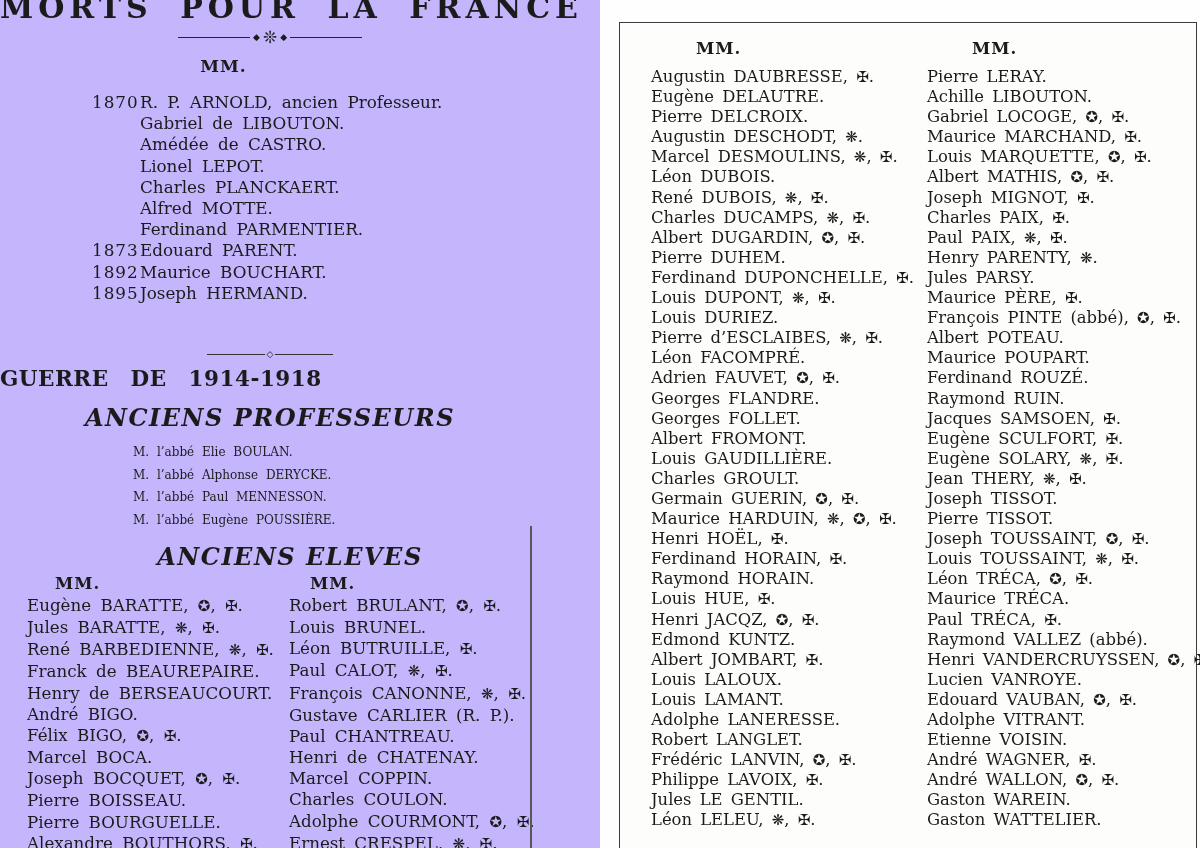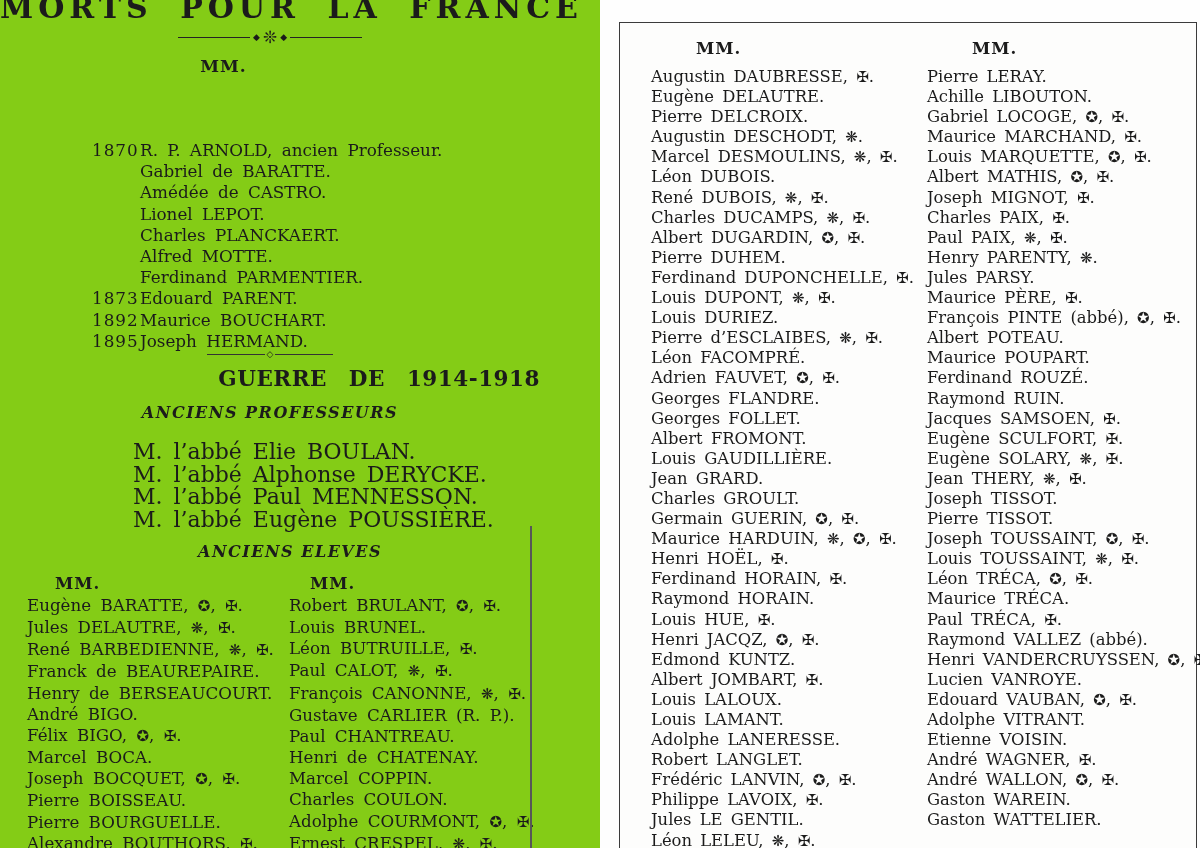--- a/index.html
+++ b/index.html
@@ -3,47 +3,47 @@
 <meta charset="utf-8">
 <style>
   html,body{margin:0;padding:0;}
   body{
     width:1200px;height:848px;overflow:hidden;position:relative;
     background:#fefefe;color:#1b1b1b;
     font-family:"DejaVu Serif", serif;
     -webkit-font-smoothing:antialiased;
   }
   .page{position:absolute;}
-  .page-left{left:0;top:0;width:600px;height:848px;background:#84cc16;}
+  .page-left{left:0;top:0;width:600px;height:848px;background:#c4b5fd;}
   .page-right{
     left:619px;top:22px;width:578px;height:826px;box-sizing:border-box;
     background:#fdfdfc;border:1.5px solid #3b3b3b;border-bottom:none;
   }
   .title{
     position:absolute;top:-10px;left:0;width:540px;margin:0;text-align:center;
     font-size:30px;font-weight:bold;letter-spacing:5px;word-spacing:12px;white-space:nowrap;
   }
   .ornament{position:absolute;top:29px;left:0;width:540px;display:flex;align-items:center;justify-content:center;gap:3px;}
   .ornament .rule{width:72px;height:1.4px;background:#242424;}
   .dia{font-size:9px;line-height:1;font-family:"DejaVu Sans",sans-serif;}
   .flake{font-size:17px;line-height:1;font-family:"DejaVu Sans",sans-serif;}
   .mm{font-weight:bold;font-size:16.5px;letter-spacing:1px;}
   .mm-top{position:absolute;top:56px;left:0;width:447px;text-align:center;font-size:17px;}
-  .pre-list{position:absolute;top:92px;left:92px;font-size:16.8px;line-height:21.2px;white-space:nowrap;margin-top:48px;}
+  .pre-list{position:absolute;top:92px;left:92px;font-size:16.8px;line-height:21.2px;white-space:nowrap;}
   .pre-row .year{display:inline-block;width:48px;letter-spacing:1px;}
   .pre-row .nm{word-spacing:4px;}
   .divider{position:absolute;top:350px;left:0;width:540px;display:flex;align-items:center;justify-content:center;gap:2px;}
   .divider .rule{width:58px;height:1.2px;background:#333;}
-  .war{position:absolute;top:366px;left:0;width:540px;margin:0;text-align:right;
+  .war{position:absolute;top:366px;left:0;width:540px;margin:0;text-align:left;
        font-size:21.5px;font-weight:bold;letter-spacing:0.5px;word-spacing:14px;white-space:nowrap;}
   .subhead{position:absolute;left:0;width:540px;margin:0;text-align:center;
-       font-size:16px;font-weight:bold;font-style:italic;letter-spacing:1.5px;white-space:nowrap;}
+       font-size:24px;font-weight:bold;font-style:italic;letter-spacing:1.5px;white-space:nowrap;}
   .subhead.professeurs{top:403px;}
   .subhead.eleves{top:542px;width:580px;}
-  .prof-list{position:absolute;top:441px;left:133px;font-size:22px;line-height:22.6px;word-spacing:4px;white-space:nowrap;}
+  .prof-list{position:absolute;top:441px;left:133px;font-size:12px;line-height:22.6px;word-spacing:4px;white-space:nowrap;}
   .mm-col1{position:absolute;top:574px;left:55px;}
   .mm-col2{position:absolute;top:574px;left:310px;}
   .col{position:absolute;font-size:16.7px;line-height:21.15px;word-spacing:4px;white-space:nowrap;}
   .col-l1{top:595px;left:27px;}
   .col-l2{top:595px;left:289px;}
   .edge-line{position:absolute;left:530px;top:526px;width:1.5px;height:322px;background:#575757;}
   .page-right .mm-r1{position:absolute;top:16px;left:76px;}
   .page-right .mm-r2{position:absolute;top:16px;left:352px;}
   .page-right .col{font-size:16.4px;line-height:20.1px;word-spacing:3px;}
   .col-r1{top:44px;left:31px;}
@@ -63,21 +63,21 @@
     <span class="dia">◆</span>
     <span class="rule"></span>
   </div>
 
   <div class="mm mm-top">MM.</div>
 
   <div class="pre-list">
 
       <div class="pre-row"><span class="year">1870</span><span class="nm">R. P. ARNOLD, ancien Professeur.</span></div>
 
-      <div class="pre-row"><span class="year"></span><span class="nm">Gabriel de BARATTE.</span></div>
+      <div class="pre-row"><span class="year"></span><span class="nm">Gabriel de LIBOUTON.</span></div>
 
       <div class="pre-row"><span class="year"></span><span class="nm">Amédée de CASTRO.</span></div>
 
       <div class="pre-row"><span class="year"></span><span class="nm">Lionel LEPOT.</span></div>
 
       <div class="pre-row"><span class="year"></span><span class="nm">Charles PLANCKAERT.</span></div>
 
 
       <div class="pre-row"><span class="year"></span><span class="nm">Alfred MOTTE.</span></div>
 
@@ -112,21 +112,21 @@
 
   <h3 class="subhead eleves">ANCIENS ELEVES</h3>
 
   <div class="mm mm-col1">MM.</div>
   <div class="mm mm-col2">MM.</div>
 
   <div class="col col-l1">
 
       <div class="entry"><span class="nm">Eugène BARATTE</span><span class="decs">, <span class="dec">✪</span>, <span class="dec">✠</span>.</span></div>
 
-      <div class="entry"><span class="nm">Jules DELAUTRE</span><span class="decs">, <span class="dec">❋</span>, <span class="dec">✠</span>.</span></div>
+      <div class="entry"><span class="nm">Jules BARATTE</span><span class="decs">, <span class="dec">❋</span>, <span class="dec">✠</span>.</span></div>
 
       <div class="entry"><span class="nm">René BARBEDIENNE</span><span class="decs">, <span class="dec">❋</span>, <span class="dec">✠</span>.</span></div>
 
       <div class="entry"><span class="nm">Franck de BEAUREPAIRE.</span><span class="decs"></span></div>
 
       <div class="entry"><span class="nm">Henry de BERSEAUCOURT.</span><span class="decs"></span></div>
 
       <div class="entry"><span class="nm">André BIGO.</span><span class="decs"></span></div>
 
       <div class="entry"><span class="nm">Félix BIGO</span><span class="decs">, <span class="dec">✪</span>, <span class="dec">✠</span>.</span></div>
@@ -210,21 +210,20 @@
       <div class="entry"><span class="nm">Adrien FAUVET</span><span class="decs">, <span class="dec">✪</span>, <span class="dec">✠</span>.</span></div>
 
       <div class="entry"><span class="nm">Georges FLANDRE.</span><span class="decs"></span></div>
 
       <div class="entry"><span class="nm">Georges FOLLET.</span><span class="decs"></span></div>
 
       <div class="entry"><span class="nm">Albert FROMONT.</span><span class="decs"></span></div>
 
       <div class="entry"><span class="nm">Louis GAUDILLIÈRE.</span><span class="decs"></span></div>
 
-      <div class="entry"><span class="nm">Jean GRARD.</span><span class="decs"></span></div>
 
       <div class="entry"><span class="nm">Charles GROULT.</span><span class="decs"></span></div>
 
       <div class="entry"><span class="nm">Germain GUERIN</span><span class="decs">, <span class="dec">✪</span>, <span class="dec">✠</span>.</span></div>
 
       <div class="entry"><span class="nm">Maurice HARDUIN</span><span class="decs">, <span class="dec">❋</span>, <span class="dec">✪</span>, <span class="dec">✠</span>.</span></div>
 
       <div class="entry"><span class="nm">Henri HOËL</span><span class="decs">, <span class="dec">✠</span>.</span></div>
 
       <div class="entry"><span class="nm">Ferdinand HORAIN</span><span class="decs">, <span class="dec">✠</span>.</span></div>

